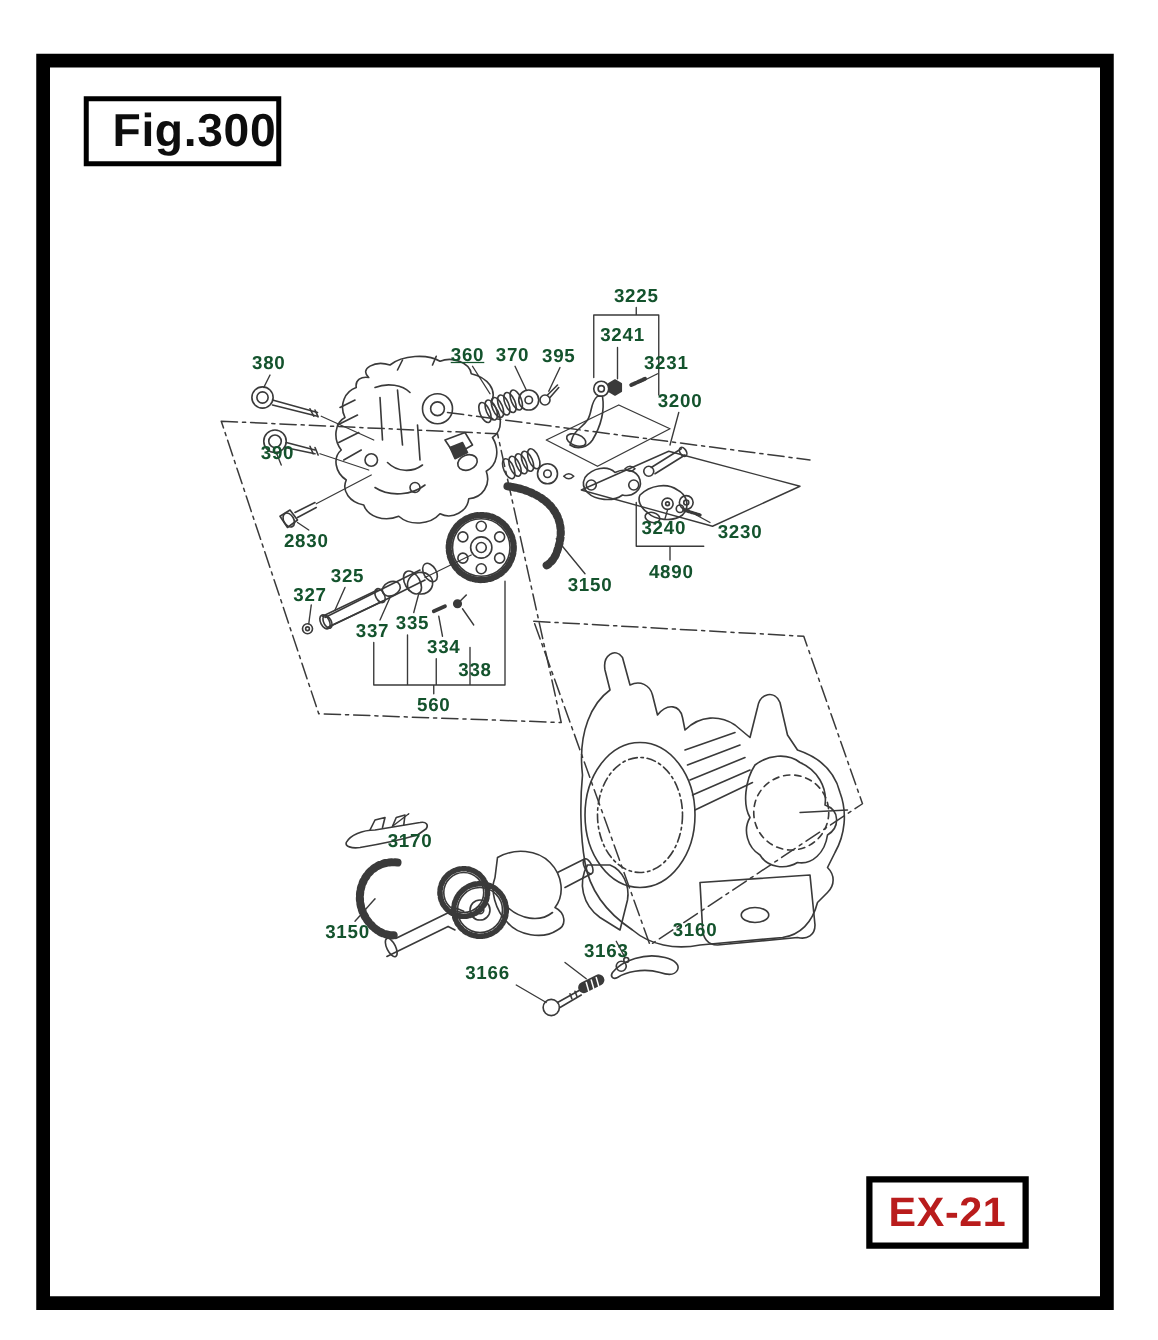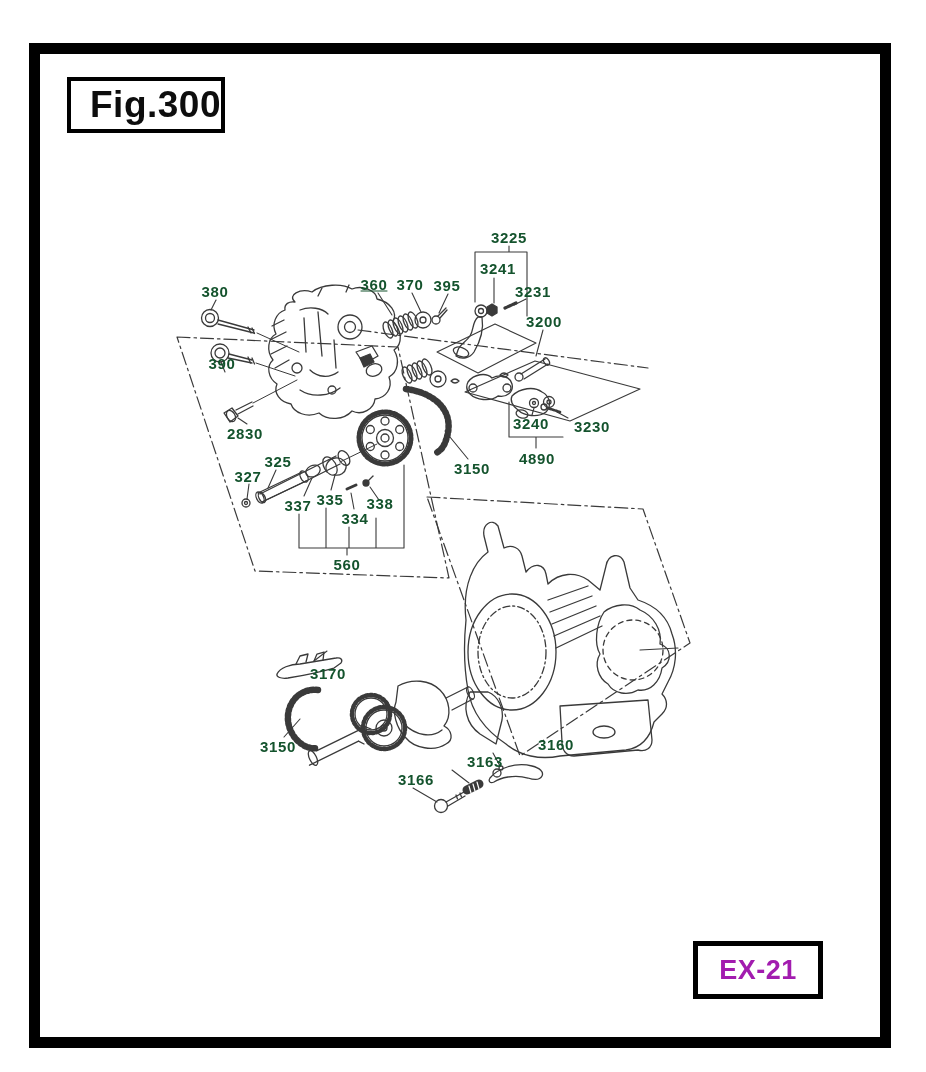--- a/index.html
+++ b/index.html
@@ -5,21 +5,21 @@
   html,body{margin:0;padding:0;background:#ffffff;}
   .stage{position:relative;width:926px;height:1072px;background:#ffffff;overflow:hidden;
          font-family:"Liberation Sans",sans-serif;}
   .frame{position:absolute;left:29px;top:43px;width:862px;height:1005px;
          border:11px solid #000;box-sizing:border-box;background:#fff;}
   .figbox{position:absolute;left:67px;top:77px;width:158px;height:56px;
           border:4px solid #000;box-sizing:border-box;display:flex;align-items:center;justify-content:flex-end;}
   .figbox span{font-weight:bold;font-size:37px;color:#0d0d0d;letter-spacing:0.5px;}
   .exbox{position:absolute;left:693px;top:941px;width:130px;height:58px;
          border:5px solid #000;box-sizing:border-box;display:flex;align-items:center;justify-content:center;}
-  .exbox span{font-weight:bold;font-size:27px;color:#a21caf;letter-spacing:0.5px;}
+  .exbox span{font-weight:bold;font-size:33px;color:#b91c1c;letter-spacing:0.5px;}
   .art{position:absolute;left:0;top:0;}
   .callout{position:absolute;transform:translate(-50%,-50%);
            font-weight:bold;font-size:15px;letter-spacing:0.6px;color:#14532d;white-space:nowrap;}
 </style>
 </head>
 <body>
 
 <div class="stage">
   <div class="frame"></div>
 
@@ -300,25 +300,25 @@
       <div class="callout" style="left: 544px; top: 321px;">3200</div>
       <div class="callout" style="left: 531px; top: 423px;">3240</div>
       <div class="callout" style="left: 577px; top: 426px; margin-left: 15px;">3230</div>
       <div class="callout" style="left: 537px; top: 458px;">4890</div>
       <div class="callout" style="left: 472px; top: 468px;">3150</div>
       <div class="callout" style="left: 278px; top: 461px;">325</div>
       <div class="callout" style="left: 248px; top: 476px;">327</div>
       <div class="callout" style="left: 298px; top: 505px;">337</div>
       <div class="callout" style="left: 330px; top: 499px;">335</div>
       <div class="callout" style="left: 355px; top: 518px;">334</div>
-      <div class="callout" style="left: 380px; top: 503px;">338</div>
+      <div class="callout" style="left: 380px; top: 536px;">338</div>
       <div class="callout" style="left: 347px; top: 564px;">560</div>
       <div class="callout" style="left: 328px; top: 673px;">3170</div>
       <div class="callout" style="left: 278px; top: 746px;">3150</div>
-      <div class="callout" style="left: 416px; top: 779px;">3166</div>
+      <div class="callout" style="left: 390px; top: 779px;">3166</div>
       <div class="callout" style="left: 445px; top: 761px; margin-left: 40px;">3163</div>
       <div class="callout" style="left: 508px; top: 744px; margin-left: 48px;">3160</div>
     </div>
 
   <div class="figbox">
     <span>Fig.300</span>
   </div>
   <div class="exbox">
     <span>EX-21</span>
   </div>

